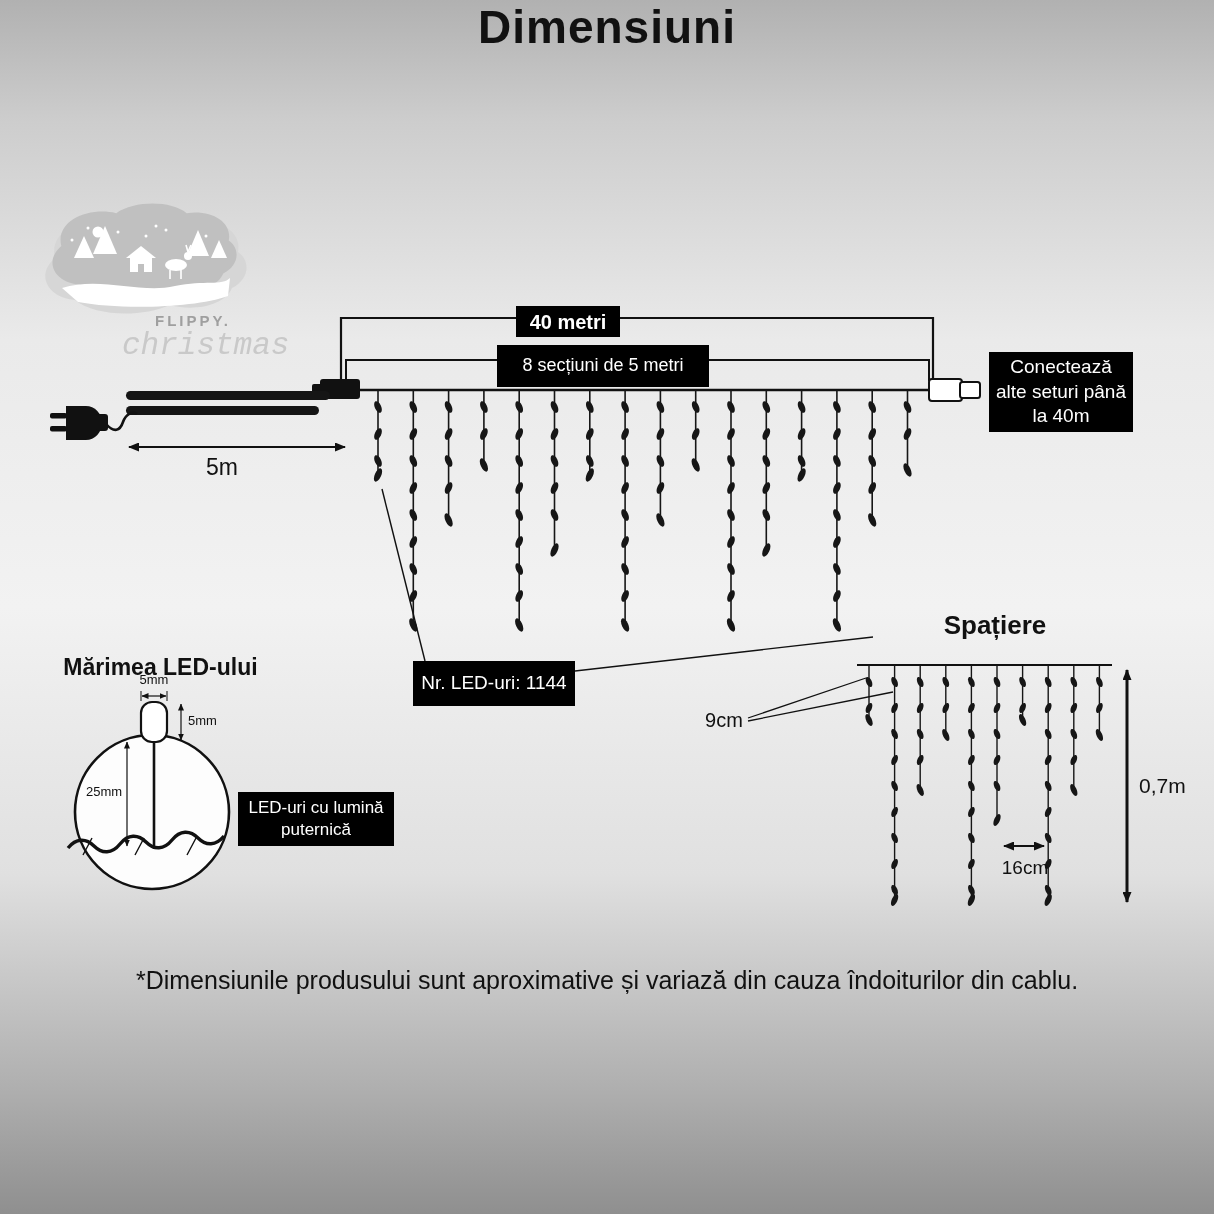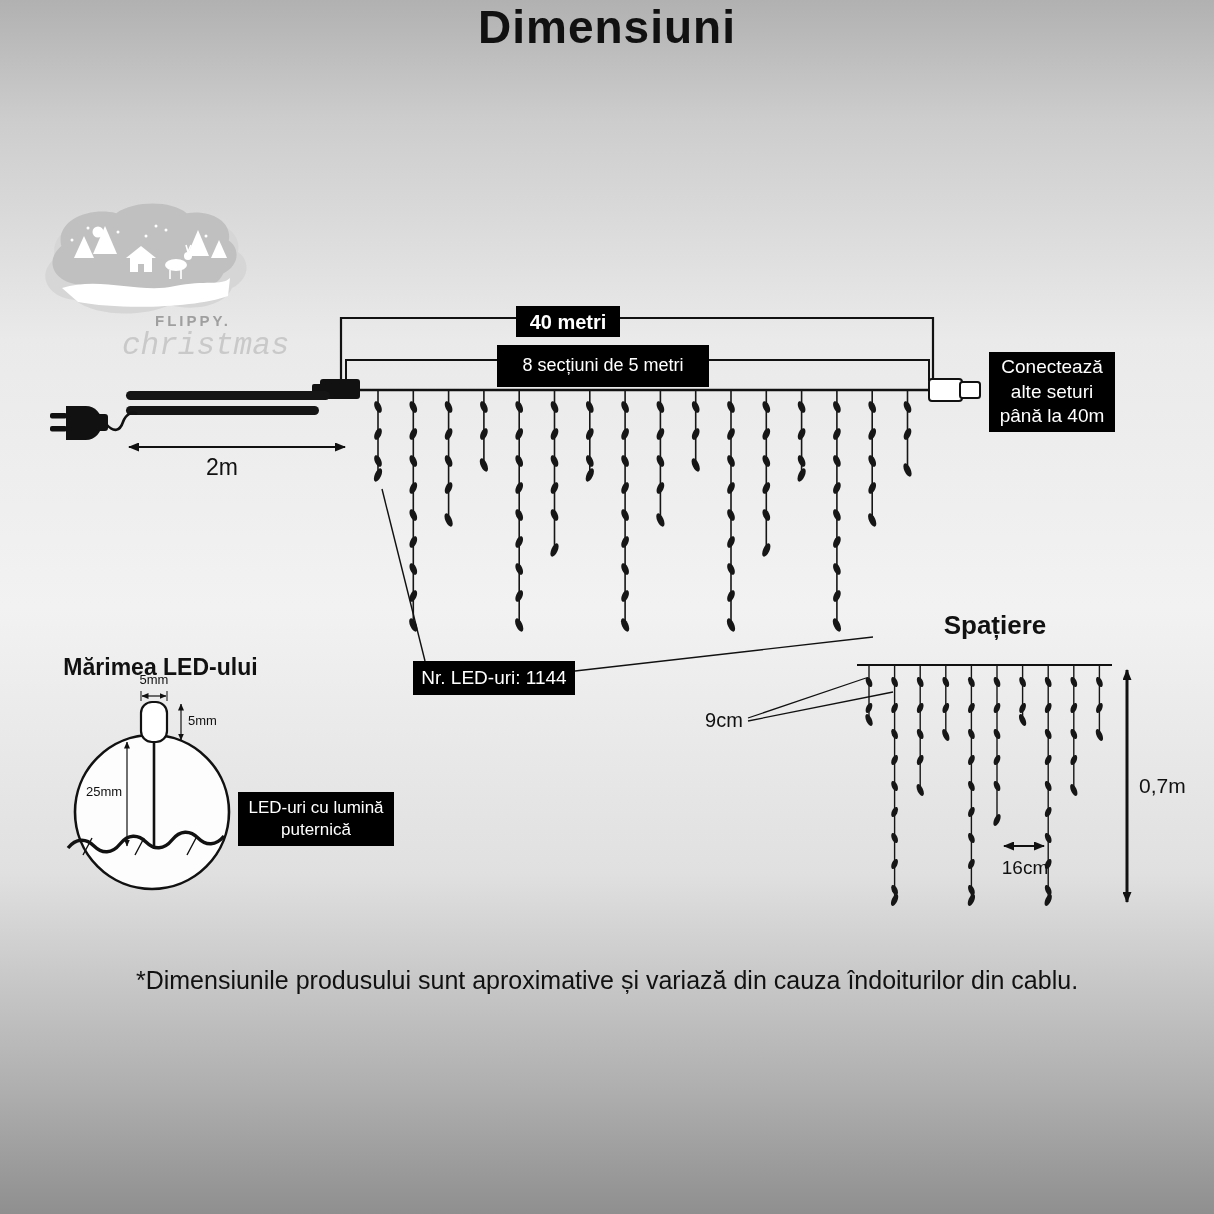--- a/index.html
+++ b/index.html
@@ -312,25 +312,25 @@
       </g>
     </g>
   </svg>
 
   <div class="lbl title ctr" style="left:0; right:0; top:238;">Dimensiuni</div>
 
   <div class="lbl black bold" style="left:516; top:306px; left:516px; width:104px; height:31px; font-size:20px;">40 metri</div>
 
   <div class="lbl black" style="left:497px; top:345px; width:212px; height:42px; font-size:18px;">8 secțiuni de 5 metri</div>
 
-  <div class="lbl black" style="left:989px; top:352px; width:126px; height:80px; font-size:19px; padding:4px 6px;">Conectează alte seturi până la 40m</div>
-
-  <div class="lbl ctr" style="left:172px; top:454px; width:100px; font-size:23px;">2m</div>
-
-  <div class="lbl black" style="left:413px; top:661px; width:162px; height:34px; font-size:19px;">Nr. LED-uri: 1144</div>
+  <div class="lbl black" style="left:989px; top:352px; width:144px; height:80px; font-size:19px; padding:4px 6px;">Conectează alte seturi până la 40m</div>
+
+  <div class="lbl ctr" style="left:172px; top:454px; width:100px; font-size:23px;">5m</div>
+
+  <div class="lbl black" style="left:413px; top:661px; width:162px; height:45px; font-size:19px;">Nr. LED-uri: 1144</div>
 
   <div class="lbl bold ctr" style="left:915px; top:610px; width:160px; font-size:26px;">Spațiere</div>
 
   <div class="lbl ctr" style="left:698px; top:709px; width:52px; font-size:20px;">9cm</div>
 
   <div class="lbl ctr" style="left:993px; top:857px; width:64px; font-size:19px;">16cm</div>
 
   <div class="lbl" style="left:1139px; top:774px; font-size:21px;">0,7m</div>
 
   <div class="lbl bold ctr" style="left:38px; top:654px; width:245px; font-size:23px;">Mărimea LED-ului</div>

